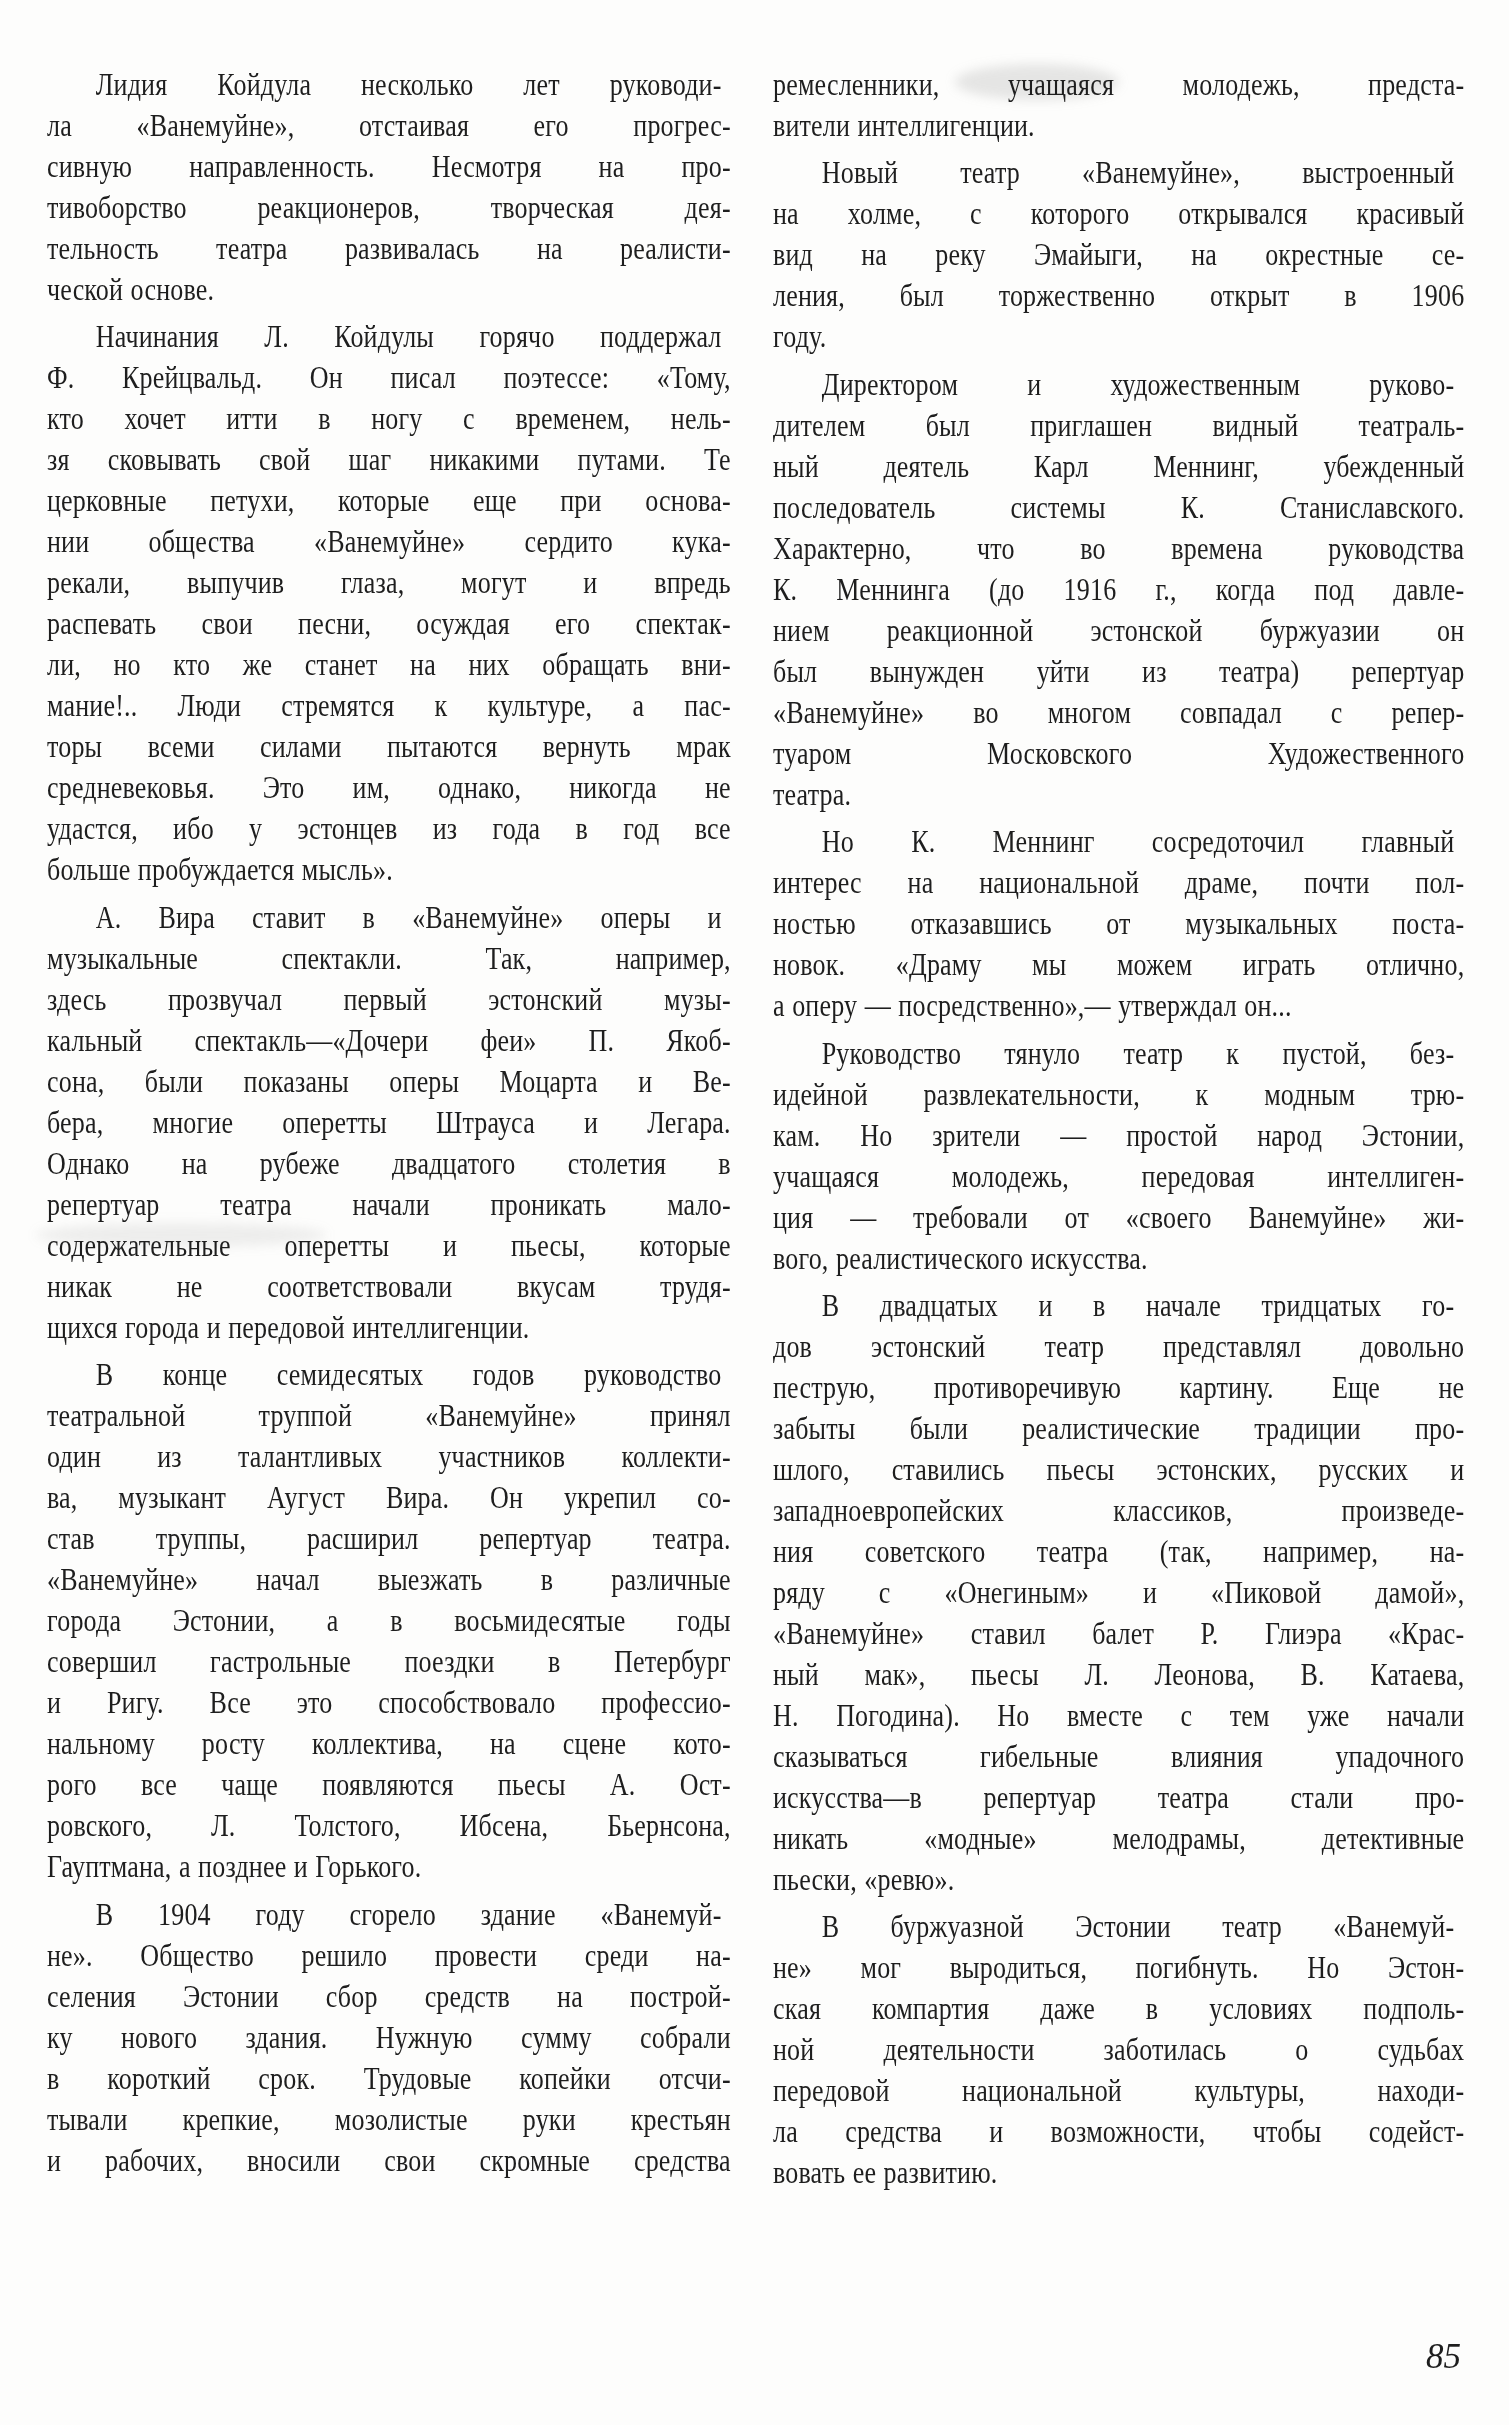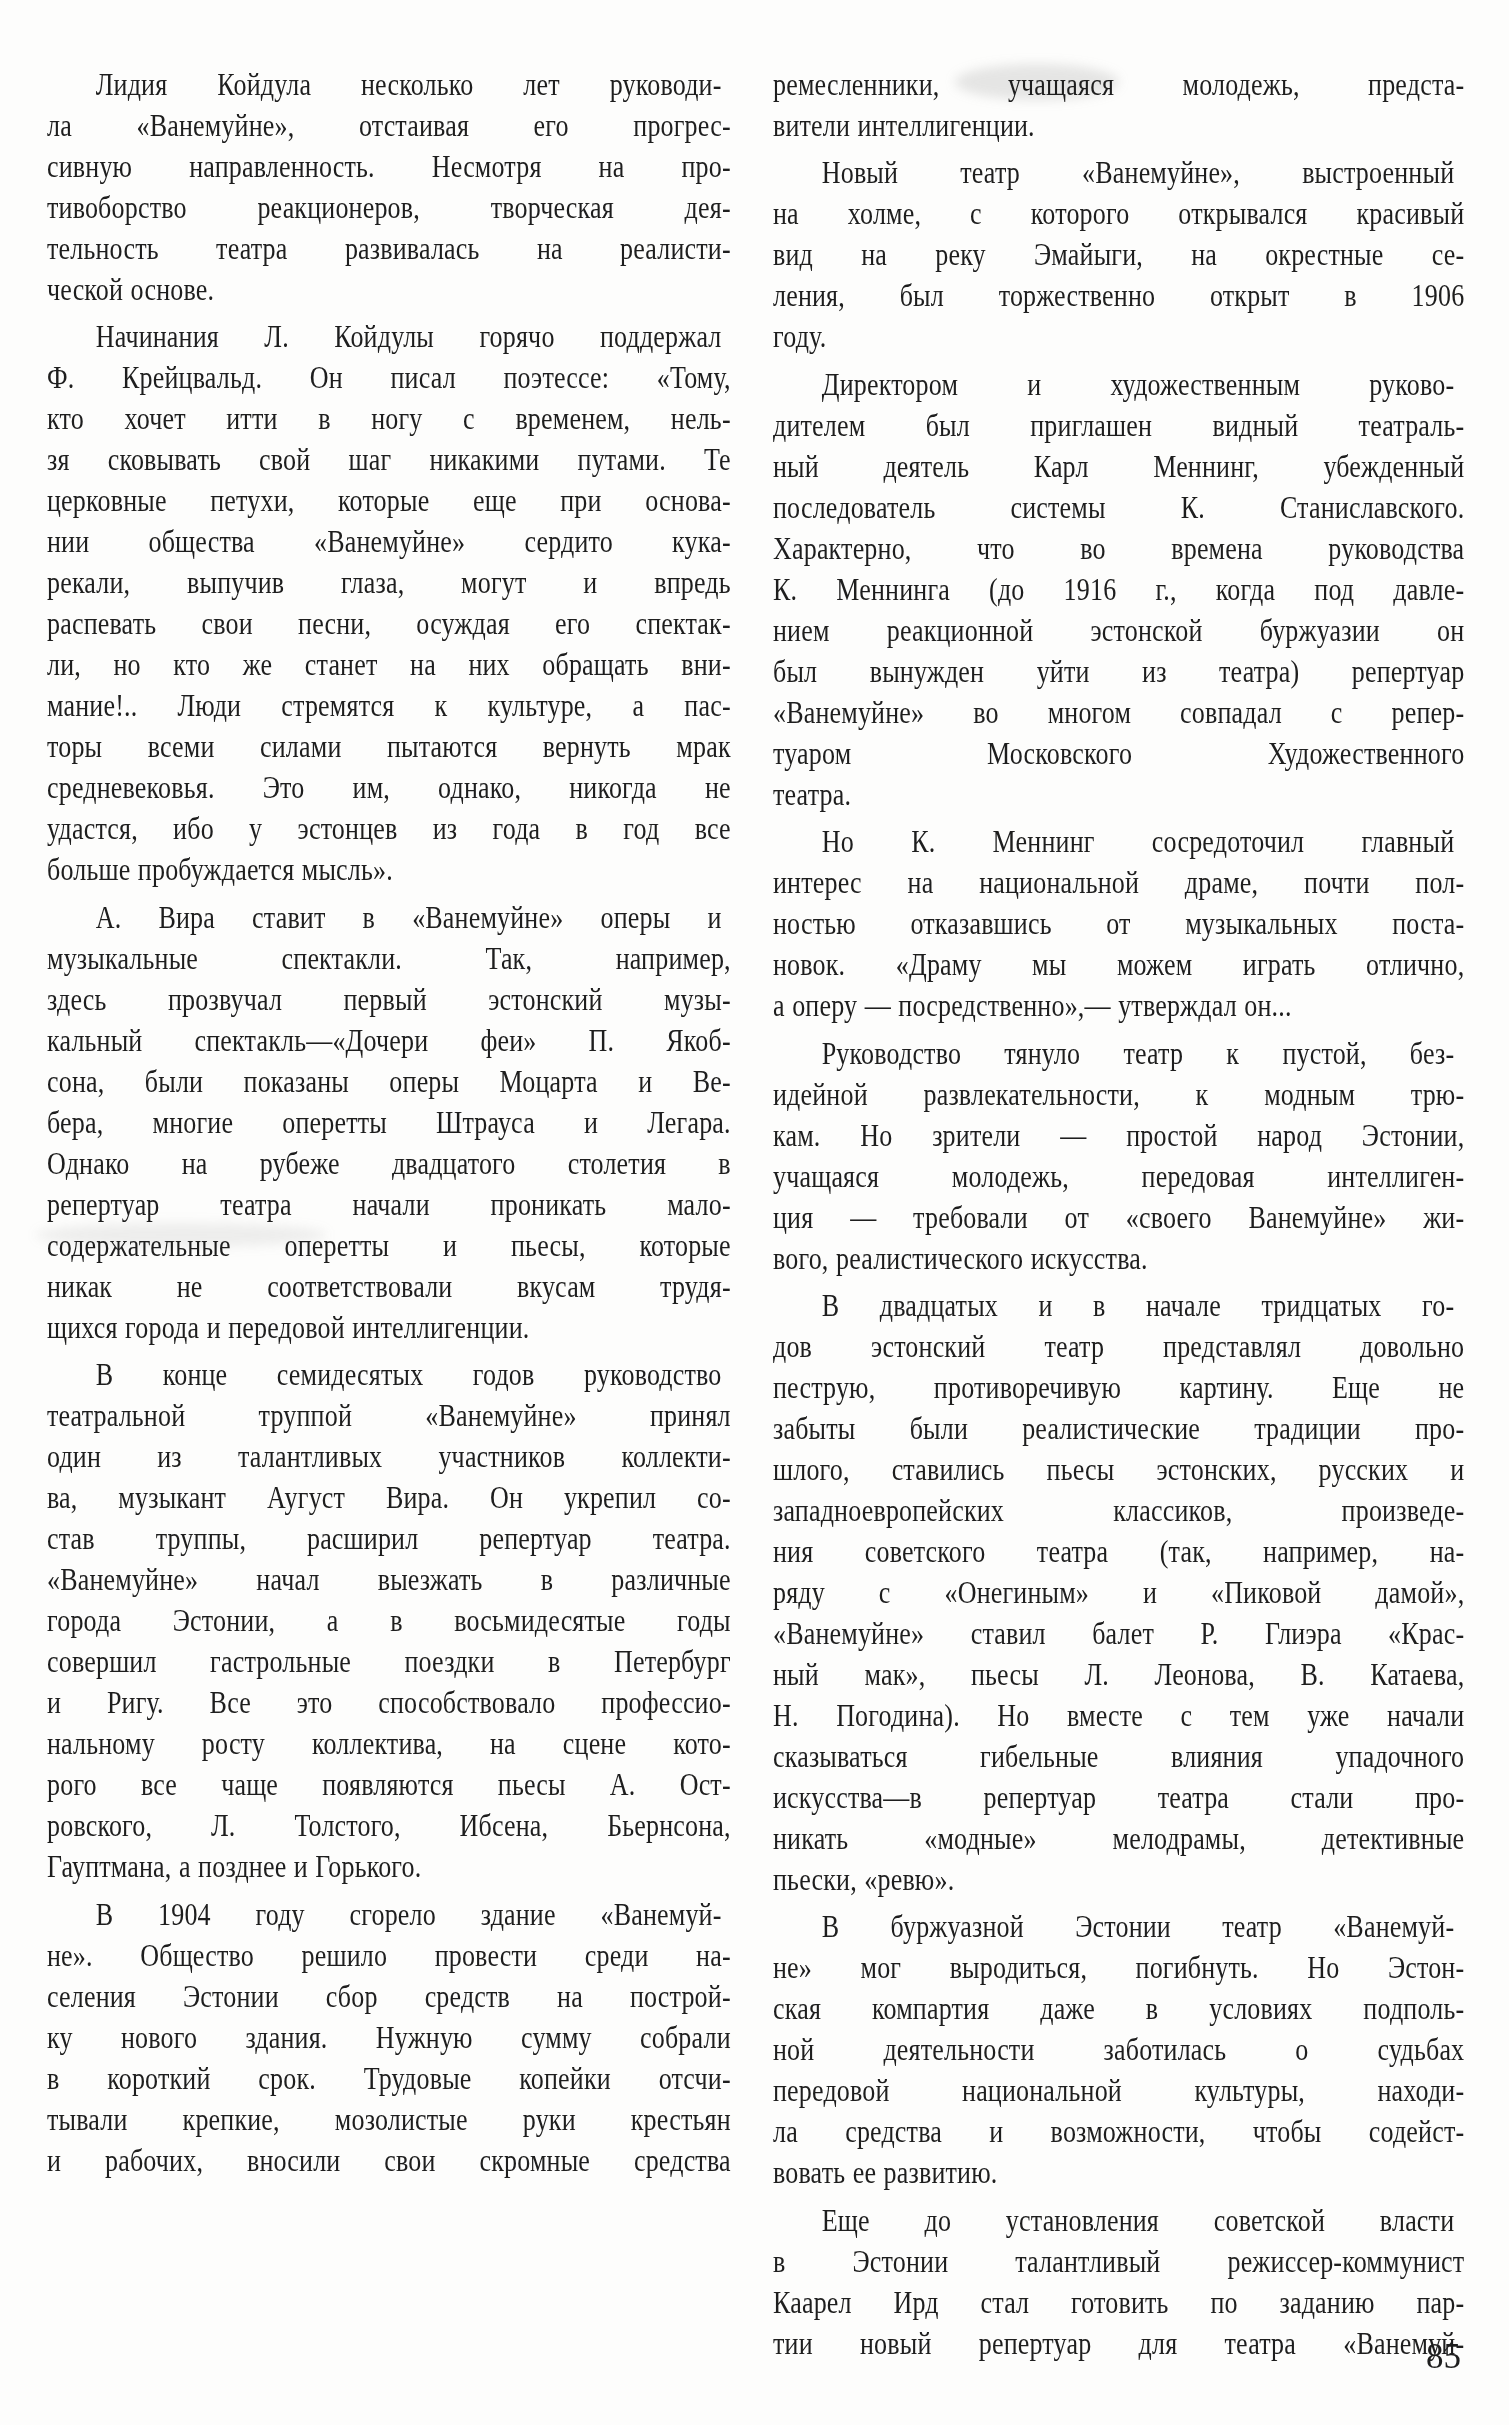--- a/index.html
+++ b/index.html
@@ -49,20 +49,21 @@
     .para {
       display: block;
     }
     .para + .para {
       margin-top: 6.4px;
     }
     .page-number {
       position: absolute;
       left: 1426px;
       top: 2337px;
+      font-style: italic;
       font-size: 35px;
       color: #1e1e1e;
     }
     .smudge {
       position: absolute;
       border-radius: 50%;
       filter: blur(5.5px);
       background: rgba(120,120,120,0.18);
       pointer-events: none;
     }
@@ -196,23 +197,17 @@
       </div>
       <div class="para">
         <span class="line first" style="width: 753px; transform: scaleX(0.84);">В буржуазной Эстонии театр «Ванемуй-</span>
         <span class="line" style="width: 823px; transform: scaleX(0.84);">не» мог выродиться, погибнуть. Но Эстон-</span>
         <span class="line" style="width: 823px; transform: scaleX(0.84);">ская компартия даже в условиях подполь-</span>
         <span class="line" style="width: 823px; transform: scaleX(0.84);">ной деятельности заботилась о судьбах</span>
         <span class="line" style="width: 823px; transform: scaleX(0.84);">передовой национальной культуры, находи-</span>
         <span class="line" style="width: 823px; transform: scaleX(0.84);">ла средства и возможности, чтобы содейст-</span>
         <span class="line last" style="width: 823px; transform: scaleX(0.84);">вовать ее развитию.</span>
       </div>
-      <div class="para">
-        <span class="line first" style="width: 753px; transform: scaleX(0.84);">Еще до установления советской власти</span>
-        <span class="line" style="width: 823px; transform: scaleX(0.84);">в Эстонии талантливый режиссер-коммунист</span>
-        <span class="line" style="width: 823px; transform: scaleX(0.84);">Каарел Ирд стал готовить по заданию пар-</span>
-        <span class="line" style="width: 823px; transform: scaleX(0.84);">тии новый репертуар для театра «Ванемуй-</span>
-      </div>
     </div>
 
   <div class="page-number">85</div>
 </div>
 
 
 </body></html>

